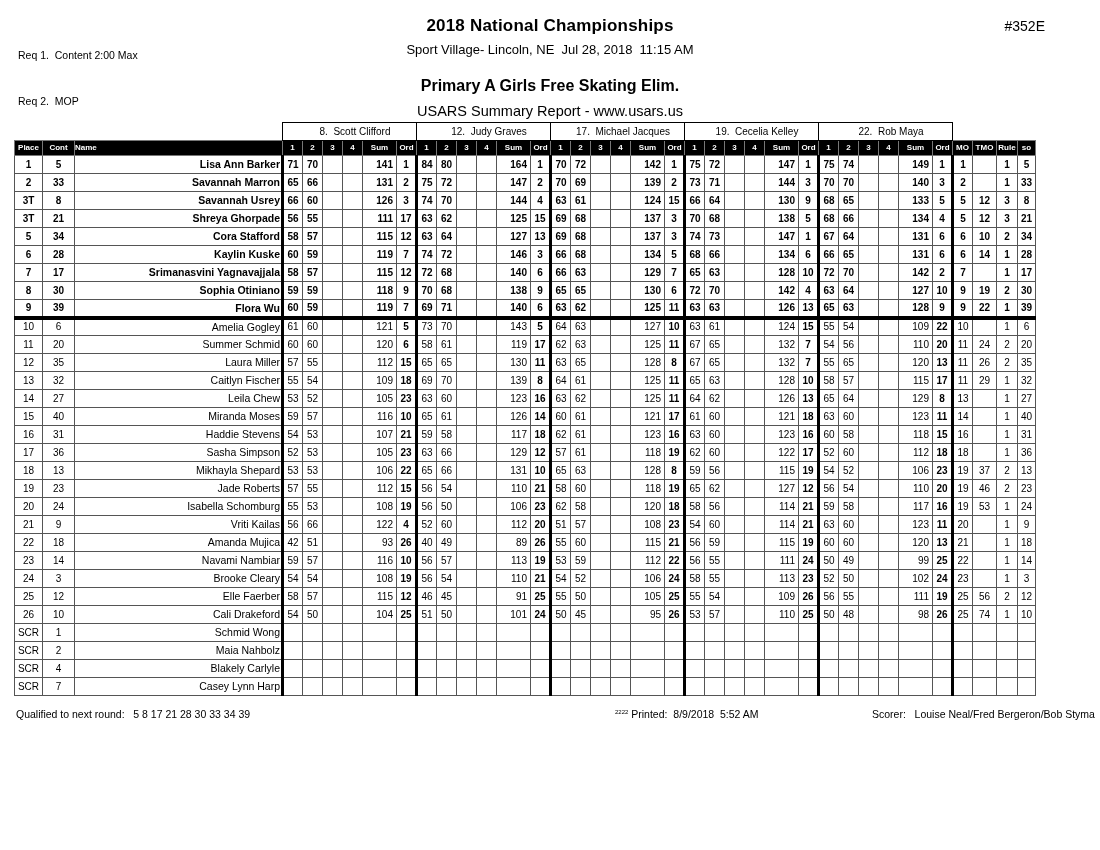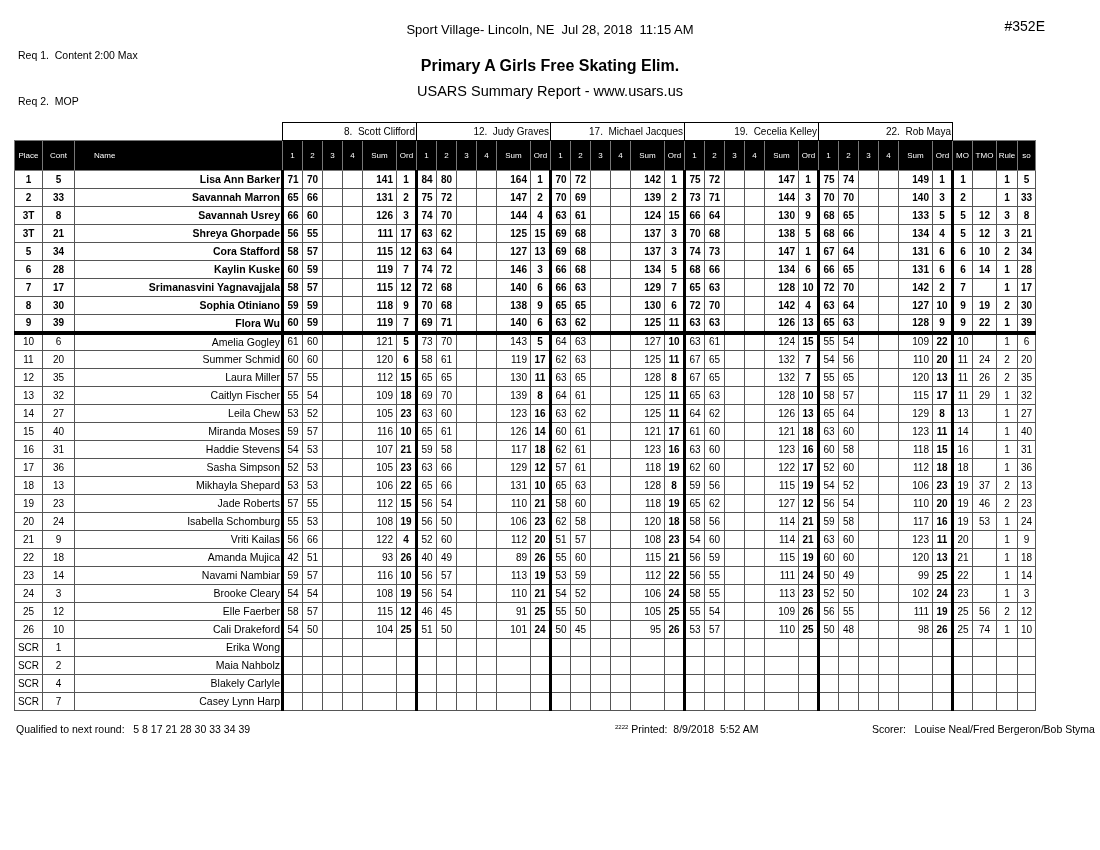--- a/index.html
+++ b/index.html
@@ -9,23 +9,23 @@
   .hdr{position:relative;height:116px;padding-top:16px}
   .reqs{position:absolute;left:18px;top:18px;font-size:10.5px;line-height:1.45;white-space:pre}
   .evnum{position:absolute;right:55px;top:18px;font-size:14px;font-weight:normal}
   .t1{text-align:center;font-size:17px;font-weight:bold;letter-spacing:.2px}
   .t2{text-align:center;font-size:13px;margin-top:6px;white-space:pre}
   .t3{text-align:center;font-size:16px;font-weight:bold;margin-top:20px}
   .t4{text-align:center;font-size:14.5px;margin-top:8px}
   table.rtable{border-collapse:collapse;table-layout:fixed;margin-left:14px;margin-top:6px}
   .rtable td,.rtable th{border:1px solid #555;font-size:10px;height:18px;padding:0 1px;overflow:hidden;white-space:nowrap;line-height:1}
   .rtable td.nob{border:none;background:#fff}
-  .rtable th.jname{border:1px solid #000;font-weight:normal;text-align:right;font-size:10px;padding-left:12px;white-space:pre;height:15px}
-  .rtable th.hdr{background:#000;color:#fff;border:1px solid #777;font-size:8px;font-weight:normal;height:30px;text-align:center}
-  .rtable th.hdr.name-h{text-align:left;padding-left:19px}
+  .rtable th.jname{border:1px solid #000;font-weight:normal;text-align:center;font-size:10px;padding-left:12px;white-space:pre;height:15px}
+  .rtable th.hdr{background:#000;color:#fff;border:1px solid #777;font-size:8px;font-weight:bold;height:15px;text-align:center}
+  .rtable th.hdr.name-h{text-align:left;padding-left:0}
   .rtable td.ctr{text-align:center}
   .rtable td.c-name{text-align:right;padding-left:4px;font-size:10.5px}
   .rtable td.sum{text-align:right;padding-right:3px}
   .rtable td.ord{text-align:center;font-weight:bold}
   .rtable .grp{border-left:3px solid #000}
   .rtable tr.boldrow td{font-weight:bold}
   .rtable tr.cut td{border-bottom:4px solid #000}
   .ftr{position:relative;height:22px;margin-top:10px;font-size:10.5px}
   .fq{position:absolute;left:16px;top:2px;white-space:pre}
   .fp{position:absolute;left:615px;top:2px;white-space:pre}
@@ -35,20 +35,21 @@
 </head>
 <body>
 
 <div class="page">
   <div class="hdr">
     <div class="reqs">
       <div>Req 1.  Content 2:00 Max</div>
       <div>Req 2.  MOP</div>
     </div>
     <div class="evnum">#352E</div>
+    <div class="t1">2018 National Championships</div>
     <div class="t2">Sport Village- Lincoln, NE  Jul 28, 2018  11:15 AM</div>
     <div class="t3">Primary A Girls Free Skating Elim.</div>
     <div class="t4">USARS Summary Report - www.usars.us</div>
   </div>
 
   <table class="rtable" id="results-table">
       <colgroup>
         <col style="width: 28px;">
         <col style="width: 32px;">
         <col style="width: 208px;">
@@ -1148,21 +1149,21 @@
           <td class="sum">98</td>
           <td class="ord">26</td>
           <td class="ctr grp">25</td>
           <td class="ctr">74</td>
           <td class="ctr">1</td>
           <td class="ctr">10</td>
         </tr>
         <tr>
           <td class="ctr">SCR</td>
           <td class="ctr">1</td>
-          <td class="c-name">Erika Wong</td>
+          <td class="c-name">Schmid Wong</td>
           <td class="ctr grp"></td>
           <td class="ctr"></td>
           <td class="ctr"></td>
           <td class="ctr"></td>
           <td class="sum"></td>
           <td class="ord"></td>
           <td class="ctr grp"></td>
           <td class="ctr"></td>
           <td class="ctr"></td>
           <td class="ctr"></td>

